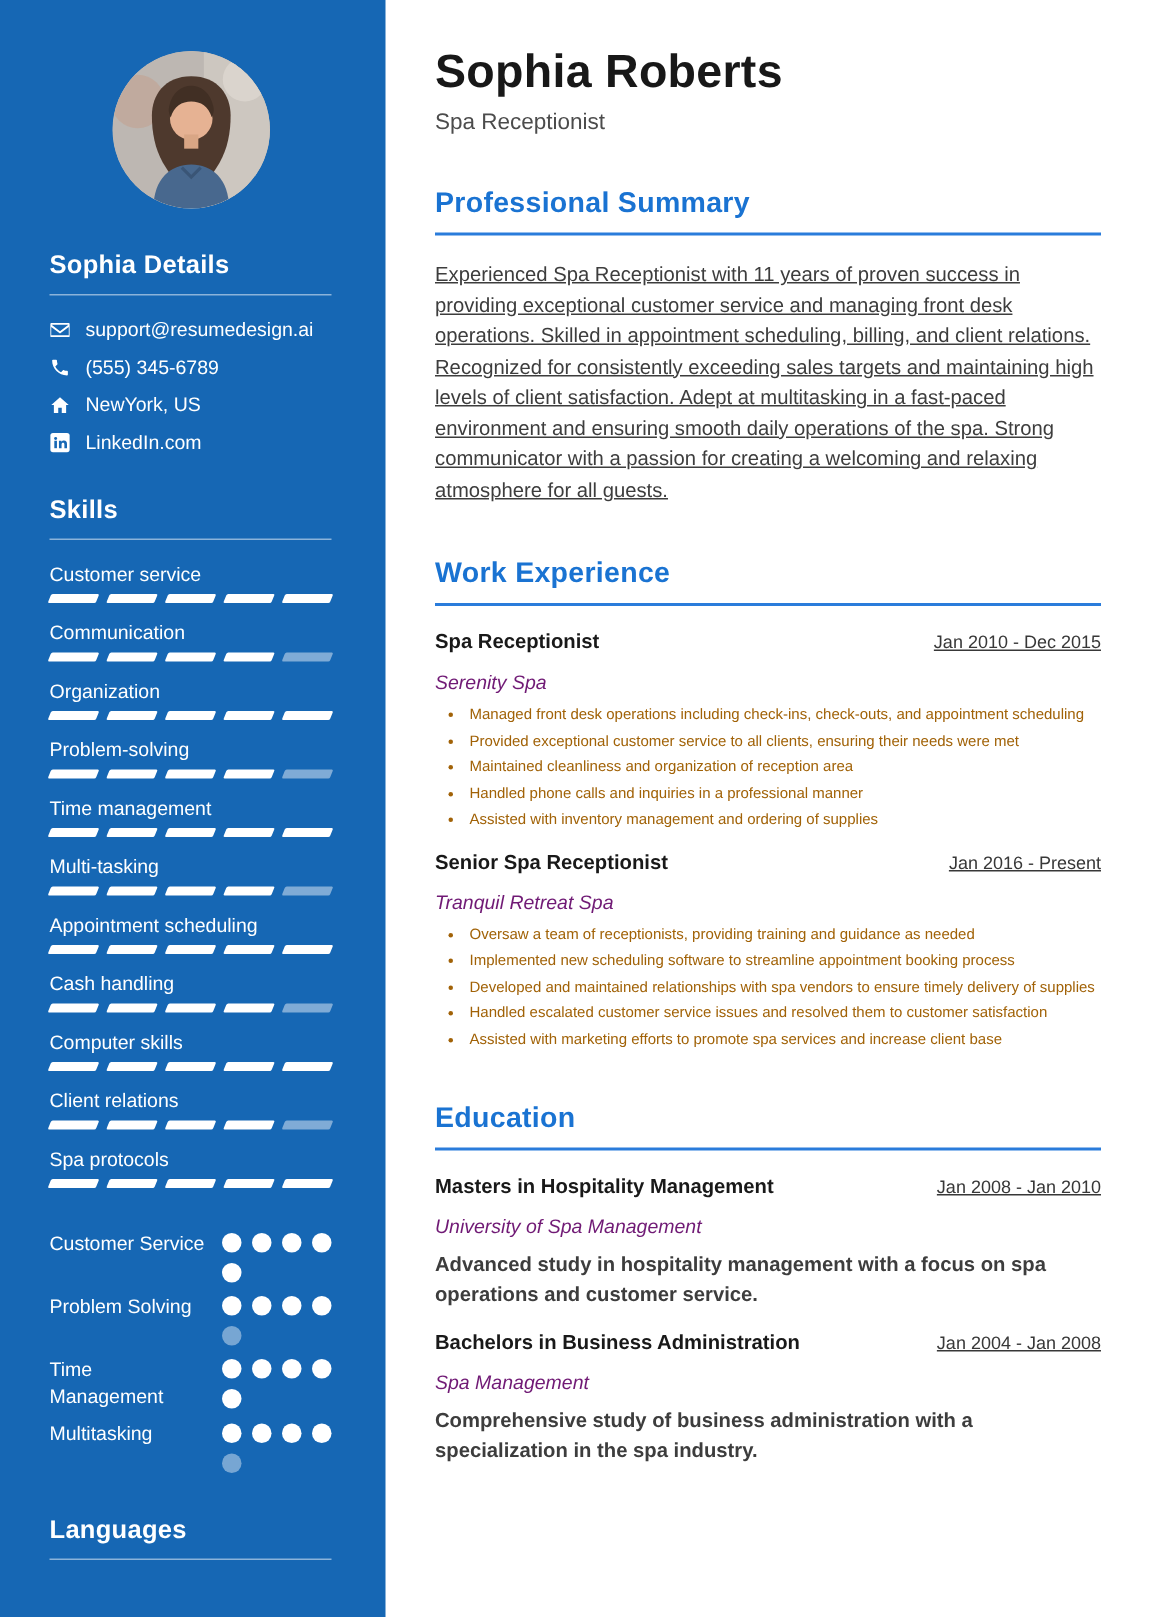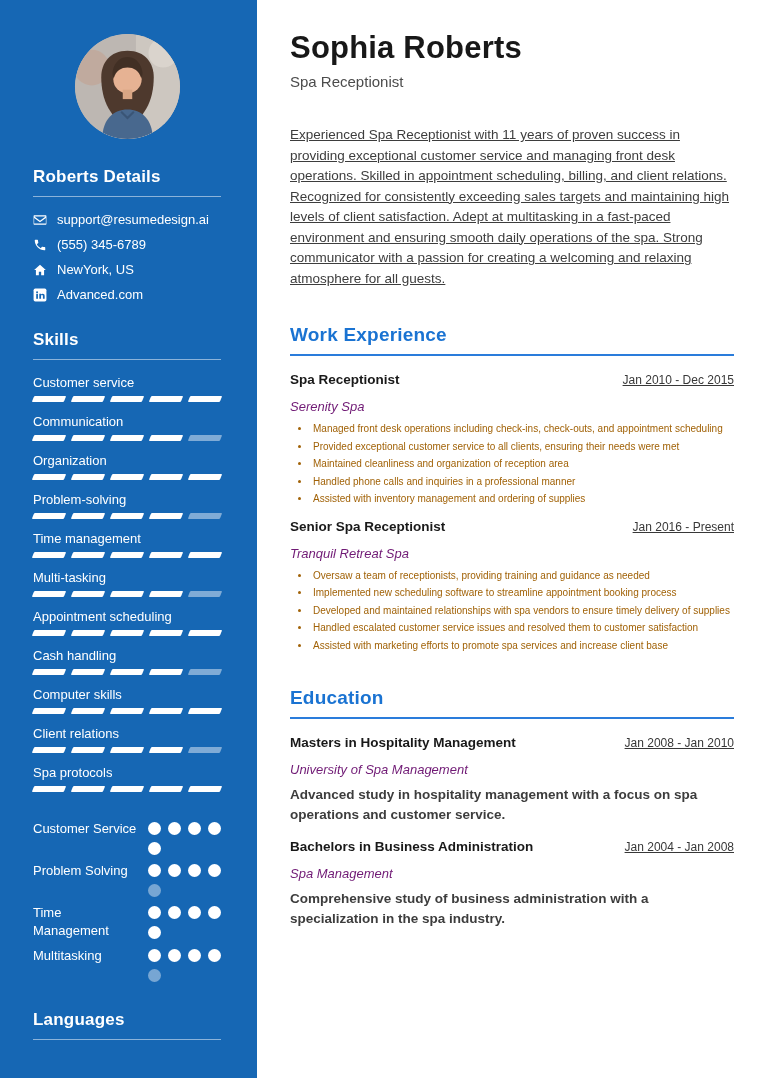--- a/index.html
+++ b/index.html
@@ -72,21 +72,21 @@
           <circle cx="50" cy="43" r="13.5" fill="#e6b293"></circle>
           <path d="M36 35c2-9 8-13 14-13s12 4 14 13c1 4-1 7-1 7-2-7-7-10-13-10s-11 3-13 10c0 0-2-3-1-7z" fill="#412f24"></path>
           <rect x="45.5" y="53" width="9" height="9" fill="#d9a685"></rect>
           <path d="M26 100c0-19 11-28 24-28s24 9 24 28z" fill="#48688e"></path>
           <path d="M44 74l6 6 6-6" fill="none" stroke="#3a5576" stroke-width="2"></path>
         </g>
       </svg>
     </div>
 
     <section class="side-section">
-      <h3>Roberts Details</h3>
+      <h3>Sophia Details</h3>
       <div class="contact-item">
         <span class="ci">
           <svg viewBox="0 0 24 24" fill="#fff">
               <path d="M2 4h20c.6 0 1 .4 1 1v14c0 .6-.4 1-1 1H2c-.6 0-1-.4-1-1V5c0-.6.4-1 1-1zm10 9.3L21.6 6H2.4L12 13.3zM2 8.5V18h20V8.5l-10 7.5L2 8.5z"></path>
             </svg>
         </span>
         <span>support@resumedesign.ai</span>
       </div>
       <div class="contact-item">
         <span class="ci">
@@ -106,21 +106,21 @@
       </div>
       <div class="contact-item">
         <span class="ci">
           <svg viewBox="0 0 24 24">
               <rect x="1" y="1" width="22" height="22" rx="3" fill="#fff"></rect>
               <circle cx="7" cy="7.4" r="1.7" fill="#1667b4"></circle>
               <rect x="5.5" y="10" width="3" height="8.5" fill="#1667b4"></rect>
               <path d="M10.8 10h2.9v1.3c.5-.9 1.6-1.5 2.9-1.5 2.3 0 3.4 1.4 3.4 3.9v4.8h-3v-4.4c0-1.2-.5-1.9-1.5-1.9s-1.7.7-1.7 1.9v4.4h-3V10z" fill="#1667b4"></path>
             </svg>
         </span>
-        <span>Advanced.com</span>
+        <span>LinkedIn.com</span>
       </div>
     </section>
 
     <section class="side-section">
       <h3>Skills</h3>
       <div class="skill">
         <div class="sk-label">Customer service</div>
         <div class="bar">
             <i></i>
             <i></i>
@@ -279,20 +279,21 @@
 
     </section>
   </aside>
 
   <main class="main">
 
     <h1 class="name">Sophia Roberts</h1>
     <div class="job-title">Spa Receptionist</div>
 
     <section class="section">
+      <h2>Professional Summary</h2>
       <p class="summary-text">Experienced Spa Receptionist with 11 years of proven success in providing exceptional customer service and managing front desk operations. Skilled in appointment scheduling, billing, and client relations. Recognized for consistently exceeding sales targets and maintaining high levels of client satisfaction. Adept at multitasking in a fast-paced environment and ensuring smooth daily operations of the spa. Strong communicator with a passion for creating a welcoming and relaxing atmosphere for all guests.</p>
     </section>
 
     <section class="section">
       <h2>Work Experience</h2>
 
       <div class="entry">
         <div class="entry-head">
           <span class="entry-role">Spa Receptionist</span>
           <span class="entry-dates">Jan 2010 - Dec 2015</span>

